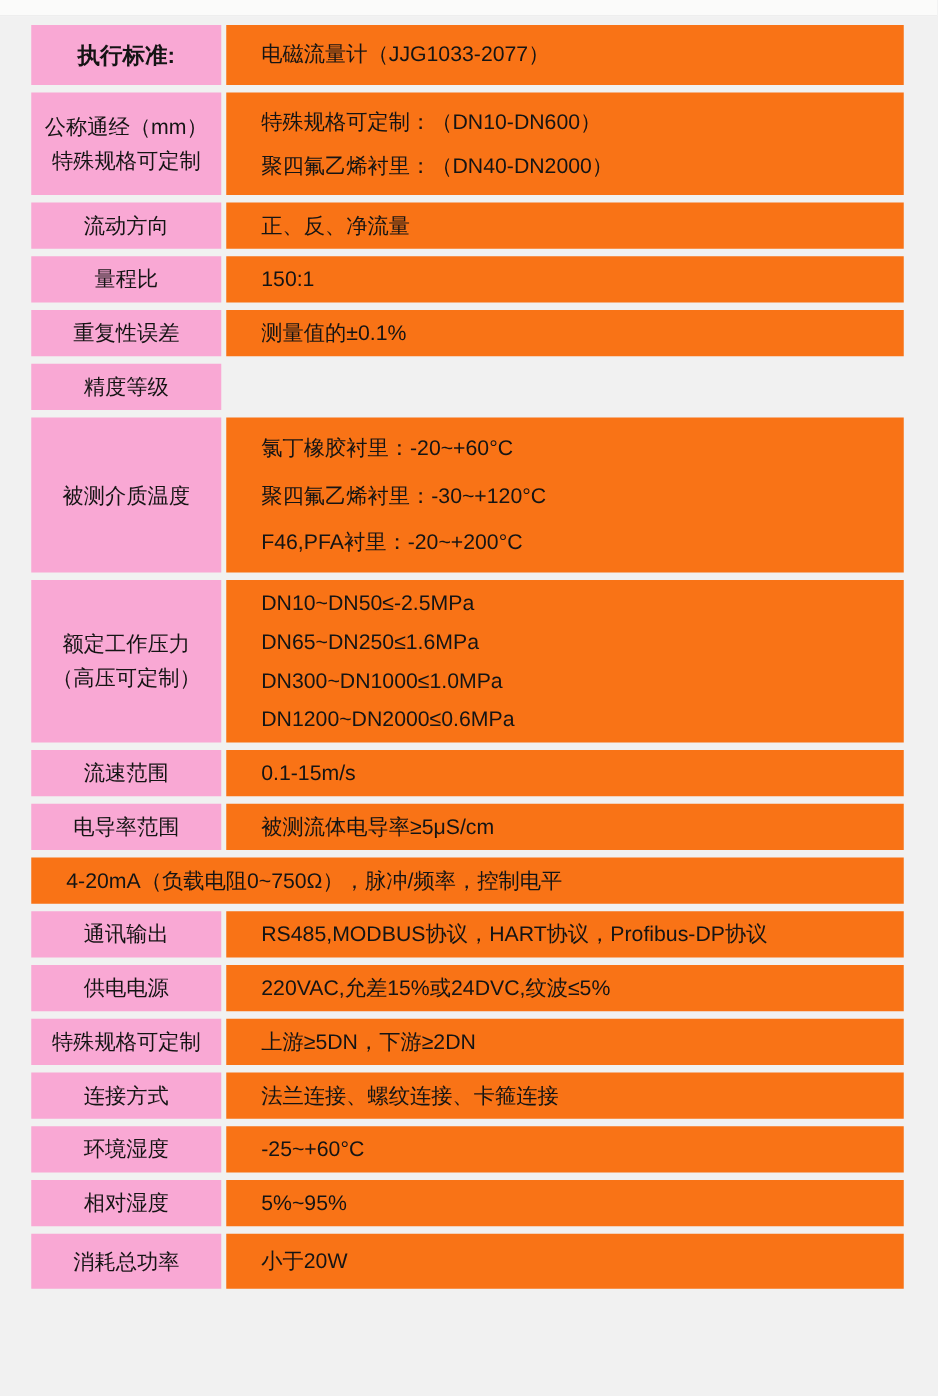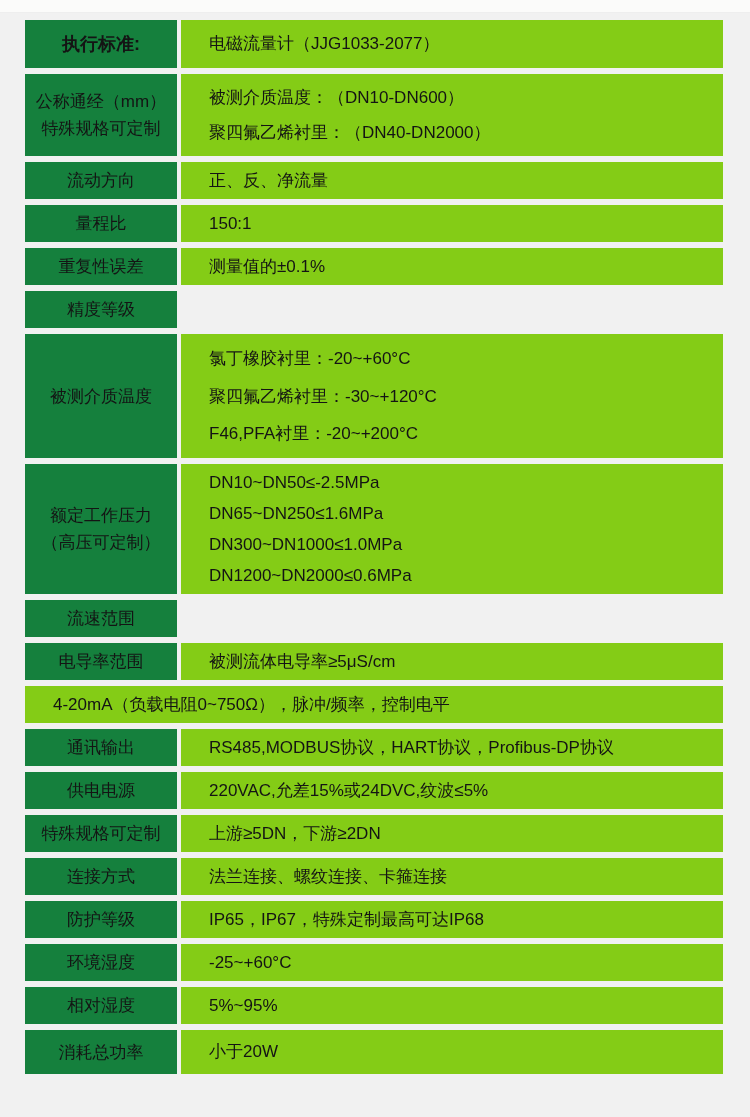--- a/index.html
+++ b/index.html
@@ -26,33 +26,33 @@
     gap: 6px;
   }
   .spec-row {
     display: flex;
     gap: 4px;
     align-items: stretch;
   }
   .cell-label {
     width: 152px;
     flex: 0 0 152px;
-    background: #15803d;
+    background: #f9a8d4;
     display: flex;
     flex-direction: column;
     justify-content: center;
     align-items: center;
     text-align: center;
     font-size: 17px;
     line-height: 27px;
     color: #141414;
   }
   .cell-value {
     flex: 1 1 auto;
-    background: #84cc16;
+    background: #f97316;
     display: flex;
     flex-direction: column;
     justify-content: space-evenly;
     padding: 3px 12px 3px 28px;
     font-size: 17px;
     color: #141414;
   }
   .cell-value .value-line {
     line-height: 30px;
     white-space: nowrap;
@@ -86,21 +86,21 @@
         <div class="cell-value">
           <div class="value-line">电磁流量计（JJG1033-2077）</div>
         </div>
       </div>
       <div class="spec-row lines-2">
         <div class="cell-label">
           <div class="label-line">公称通经（mm）</div>
           <div class="label-line">特殊规格可定制</div>
         </div>
         <div class="cell-value">
-          <div class="value-line">被测介质温度：（DN10-DN600）</div>
+          <div class="value-line">特殊规格可定制：（DN10-DN600）</div>
           <div class="value-line">聚四氟乙烯衬里：（DN40-DN2000）</div>
         </div>
       </div>
       <div class="spec-row lines-1">
         <div class="cell-label">
           <div class="label-line">流动方向</div>
         </div>
         <div class="cell-value">
           <div class="value-line">正、反、净流量</div>
         </div>
@@ -145,20 +145,23 @@
           <div class="value-line">DN10~DN50≤-2.5MPa</div>
           <div class="value-line">DN65~DN250≤1.6MPa</div>
           <div class="value-line">DN300~DN1000≤1.0MPa</div>
           <div class="value-line">DN1200~DN2000≤0.6MPa</div>
         </div>
       </div>
       <div class="spec-row lines-1">
         <div class="cell-label">
           <div class="label-line">流速范围</div>
         </div>
+        <div class="cell-value">
+          <div class="value-line">0.1-15m/s</div>
+        </div>
       </div>
       <div class="spec-row lines-1">
         <div class="cell-label">
           <div class="label-line">电导率范围</div>
         </div>
         <div class="cell-value">
           <div class="value-line">被测流体电导率≥5μS/cm</div>
         </div>
       </div>
       <div class="spec-row lines-1">
@@ -189,28 +192,20 @@
         <div class="cell-value">
           <div class="value-line">上游≥5DN，下游≥2DN</div>
         </div>
       </div>
       <div class="spec-row lines-1">
         <div class="cell-label">
           <div class="label-line">连接方式</div>
         </div>
         <div class="cell-value">
           <div class="value-line">法兰连接、螺纹连接、卡箍连接</div>
-        </div>
-      </div>
-      <div class="spec-row lines-1">
-        <div class="cell-label">
-          <div class="label-line">防护等级</div>
-        </div>
-        <div class="cell-value">
-          <div class="value-line">IP65，IP67，特殊定制最高可达IP68</div>
         </div>
       </div>
       <div class="spec-row lines-1">
         <div class="cell-label">
           <div class="label-line">环境湿度</div>
         </div>
         <div class="cell-value">
           <div class="value-line">-25~+60°C</div>
         </div>
       </div>

